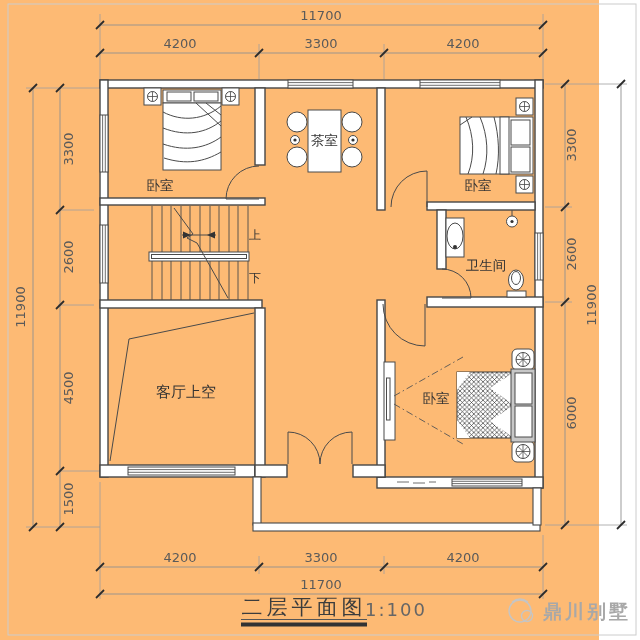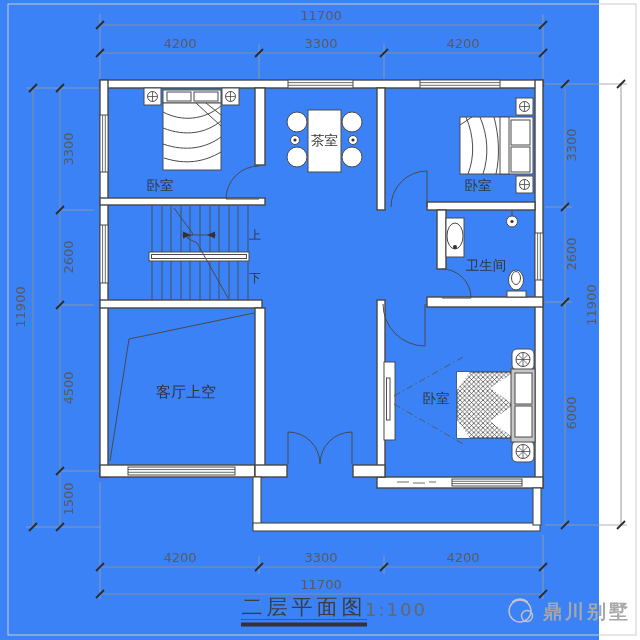--- a/index.html
+++ b/index.html
@@ -1,16 +1,16 @@
 <!DOCTYPE html>
 <html><head>
 <meta charset="utf-8">
 <style>
   html,body{margin:0;padding:0;background:#fff;}
-  .canvas{width:599px;height:640px;position:relative;background:#3b82f6;font-family:"DejaVu Sans",sans-serif;}
+  .canvas{width:599px;height:640px;position:relative;background:#fdba74;font-family:"DejaVu Sans",sans-serif;}
   svg{display:block;}
   .wall{fill:#ffffff;stroke:#474747;stroke-width:1.4;}
   .rail{fill:#ffffff;stroke:#474747;stroke-width:1.1;}
   .thin{fill:none;stroke:#4a4a4a;stroke-width:1;}
   .furn{fill:#ffffff;stroke:#4a4a4a;stroke-width:1;}
   .winline{stroke:#4a4a4a;stroke-width:0.8;}
   .tread{stroke:#4a4a4a;stroke-width:0.9;}
   .dimline{stroke:#909090;stroke-width:0.9;}
   .ext{stroke:#a0a0a0;stroke-width:0.8;}
   .tick{stroke:#2b2b2b;stroke-width:1.8;}

